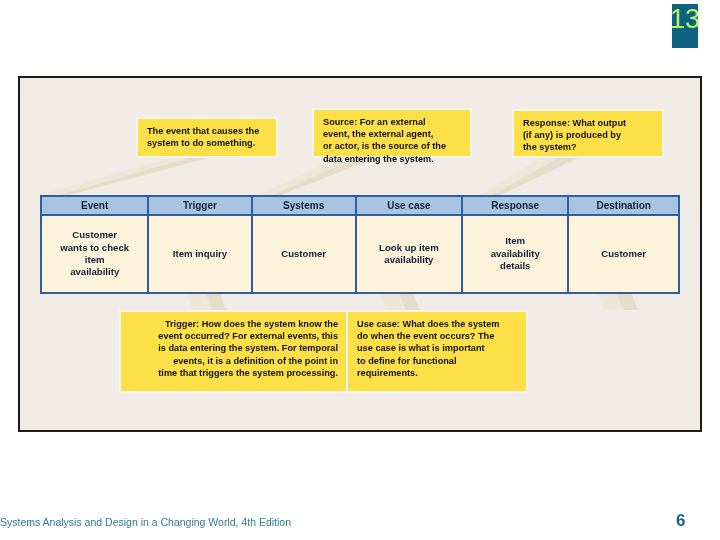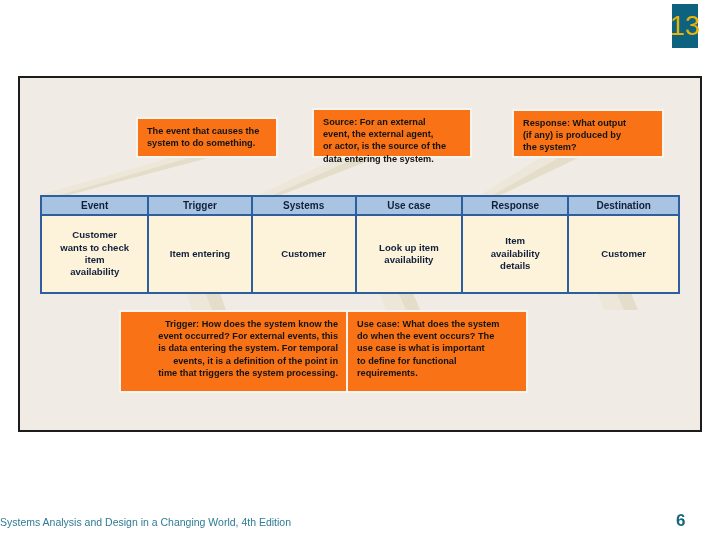--- a/index.html
+++ b/index.html
@@ -8,39 +8,39 @@
     background:#ffffff;
     font-family:"Liberation Sans", sans-serif;
     position:relative;
     overflow:hidden;
   }
 
   
   #slide-number-badge{
     position:absolute;left:672px;top:4px;width:26px;height:44px;
     background:#0d6280;
-    color:#eab308;
+    color:#bef264;
     font-size:27px;
-    display:flex;align-items:center;justify-content:center;
+    display:flex;align-items:flex-start;justify-content:center;
     letter-spacing:0px;
   }
 
   
   #figure-frame{
     position:absolute;left:18px;top:76px;width:684px;height:356px;
     background:#f0ece5;
     border:2px solid #1c1c1c;
     box-sizing:border-box;
   }
   #figure-inner{position:absolute;left:0;top:0;width:100%;height:100%;}
 
   
   .callout{
     position:absolute;
-    background:#f97316;
+    background:#fde047;
     border:2px solid #f6f4ee;
     box-sizing:border-box;
     color:#141414;
     font-size:9.2px;
     font-weight:bold;
     line-height:1.33;
     padding:6px 8px 6px 9px;
   }
   .callout-text{display:block;white-space:pre-line;}
 
@@ -150,21 +150,21 @@
       </thead>
       <tbody>
         <tr>
           <td>
             <span class="cell-text">Customer
 wants to check
 item
 availability</span>
           </td>
           <td>
-            <span class="cell-text">Item entering</span>
+            <span class="cell-text">Item inquiry</span>
           </td>
           <td>
             <span class="cell-text">Customer</span>
           </td>
           <td>
             <span class="cell-text">Look up item
 availability</span>
           </td>
           <td>
             <span class="cell-text">Item

